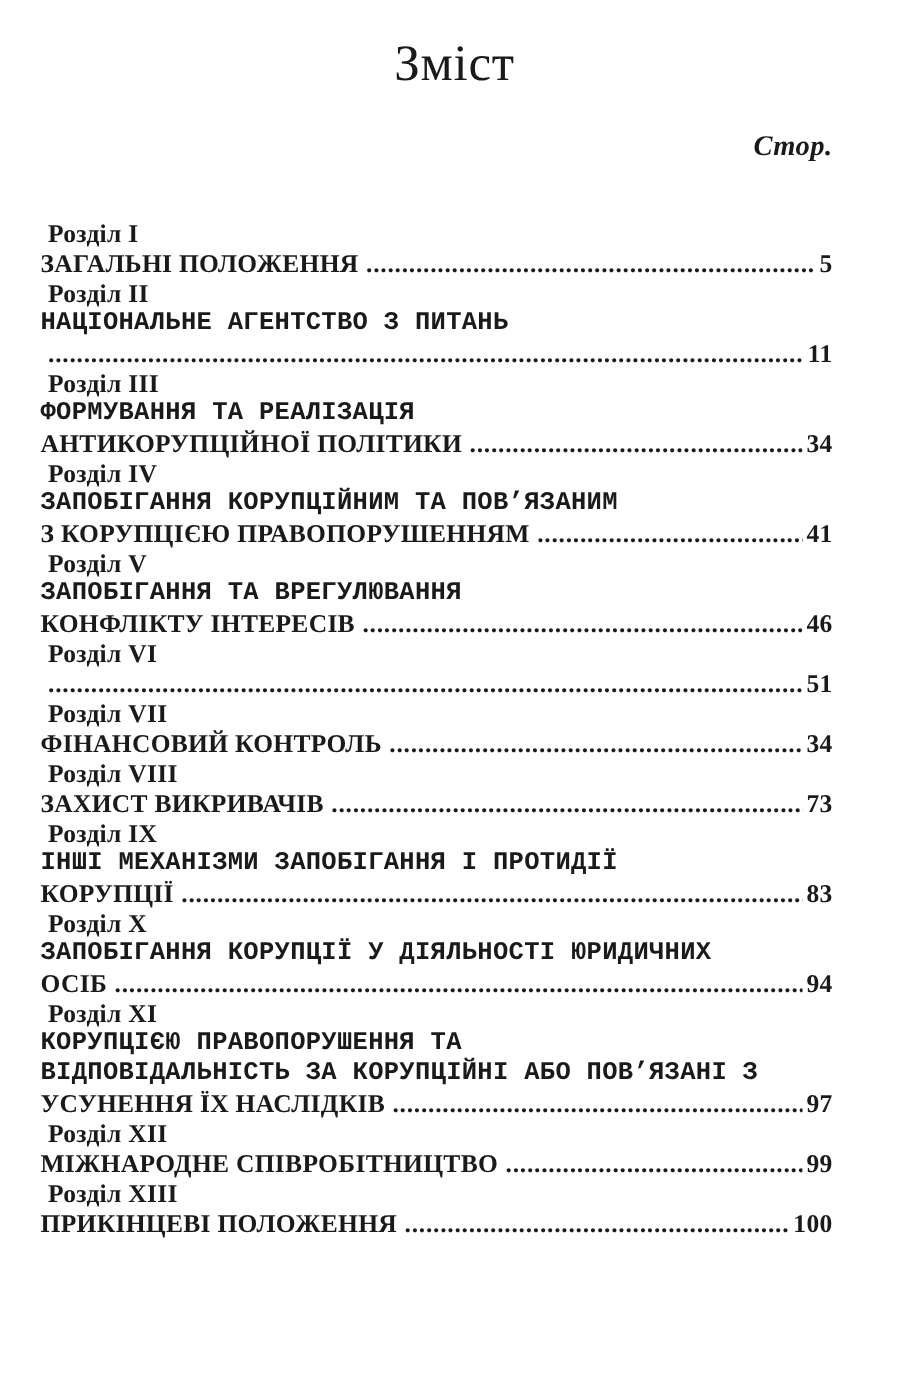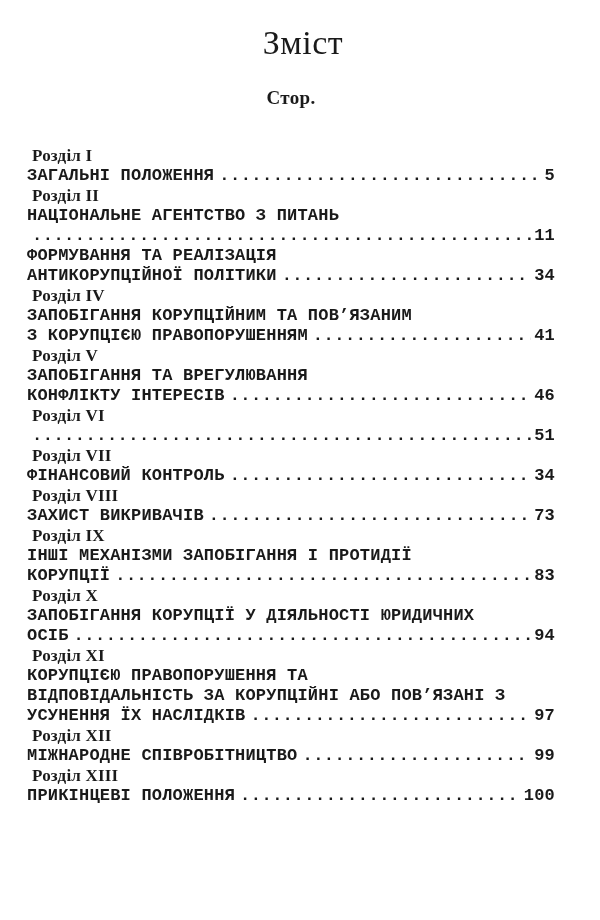--- a/index.html
+++ b/index.html
@@ -20,39 +20,39 @@
     margin: 0;
     text-align: center;
     padding-left: 24px;            
     font-size: 34px;
     font-weight: normal;
     line-height: 38px;
     letter-spacing: 0.5px;
   }
   .col-header {
     margin-top: 26px;
-    text-align: center;
+    text-align: right;
     font-size: 19px;
     font-weight: bold;
+    font-style: italic;
     line-height: 20px;
     letter-spacing: 0.3px;
   }
   .entries {
     margin-top: 38px;
     font-size: 17px;
     font-weight: bold;
     line-height: 20px;
     letter-spacing: 0.2px;
   }
   .chapter { padding-left: 5px; white-space: nowrap; }
   .title-line { white-space: nowrap; font-family: Liberation Mono, monospace; }
   .leader-row {
     display: flex;
     align-items: center;
-    font-family: Liberation Mono, monospace;
   }
   .leader-row .t { white-space: nowrap; }
   .dots {
     flex: 1;
     overflow: hidden;
     white-space: nowrap;
     margin-left: 5px;
     margin-right: 3px;
     min-width: 12px;
   }
@@ -85,20 +85,21 @@
     <div class="lines">
           <div class="title-line">НАЦІОНАЛЬНЕ АГЕНТСТВО З ПИТАНЬ</div>
           <div class="leader-row">
             <span class="dots"></span>
             <span class="pg">11</span>
           </div>
         </div>
   </div>
 
   <div class="entry">
+    <div class="chapter">Розділ III</div>
     <div class="lines">
           <div class="title-line">ФОРМУВАННЯ ТА РЕАЛІЗАЦІЯ</div>
           <div class="leader-row">
             <span class="t">АНТИКОРУПЦІЙНОЇ ПОЛІТИКИ</span>
             <span class="dots"></span>
             <span class="pg">34</span>
           </div>
         </div>
   </div>
 

